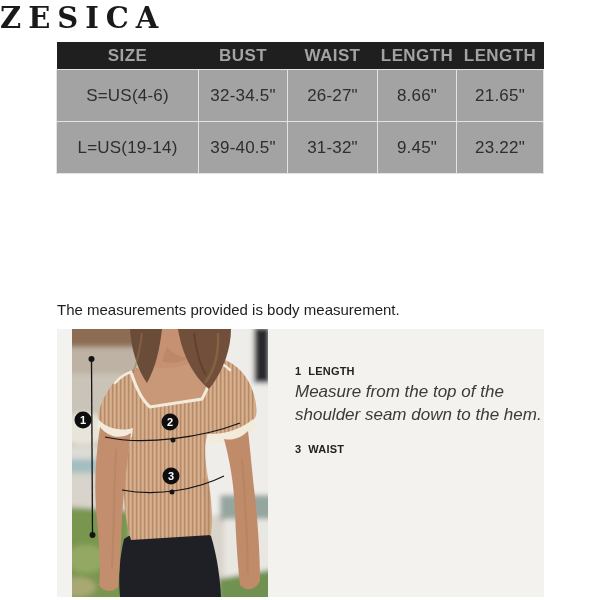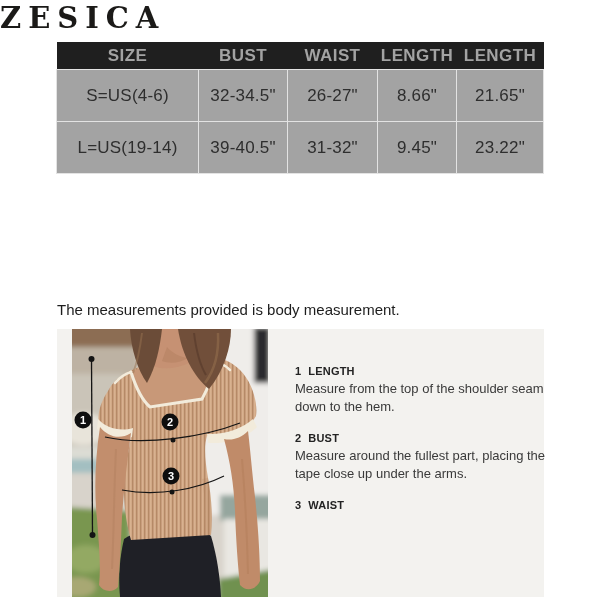--- a/index.html
+++ b/index.html
@@ -28,21 +28,21 @@
   }
   
   .note{position:absolute;left:57px;top:301px;font-size:15px;color:#1d1d1d;}
   
   .panel{position:absolute;left:57px;top:329px;width:487px;height:268px;background:#f3f2ef;}
   .photo{position:absolute;left:15px;top:0;width:196px;height:268px;display:block;}
   .guide{position:absolute;left:238px;top:36px;width:258px;}
   .guide-item{margin-bottom:16px;}
   .guide-title{font-size:11px;font-weight:700;color:#232323;margin-bottom:3px;letter-spacing:.2px;}
   .guide-title .num{margin-right:7px;}
-  .guide-desc{font-size:13px;color:#3a3a3a;line-height:1.38;}
+  .guide-desc{font-size:17px;color:#3a3a3a;line-height:1.38;font-style:italic;}
 </style>
 </head>
 <body>
 
 <div class="page">
 
   <div class="brand">ZESICA</div>
 
   <table class="size-table">
     <colgroup>
@@ -161,25 +161,19 @@
 
     <div class="guide">
       <div class="guide-item">
         <div class="guide-title">
           <span class="num">1</span><span>LENGTH</span>
         </div>
         <div class="guide-desc">Measure from the top of the shoulder seam down to the hem.</div>
       </div>
       <div class="guide-item">
         <div class="guide-title">
-          <span class="num">2</span><span>BUST</span>
-        </div>
-        <div class="guide-desc">Measure around the fullest part, placing the tape close up under the arms.</div>
-      </div>
-      <div class="guide-item">
-        <div class="guide-title">
           <span class="num">3</span><span>WAIST</span>
         </div>
       </div>
     </div>
 
   </div>
 </div>
 
 </body></html>

